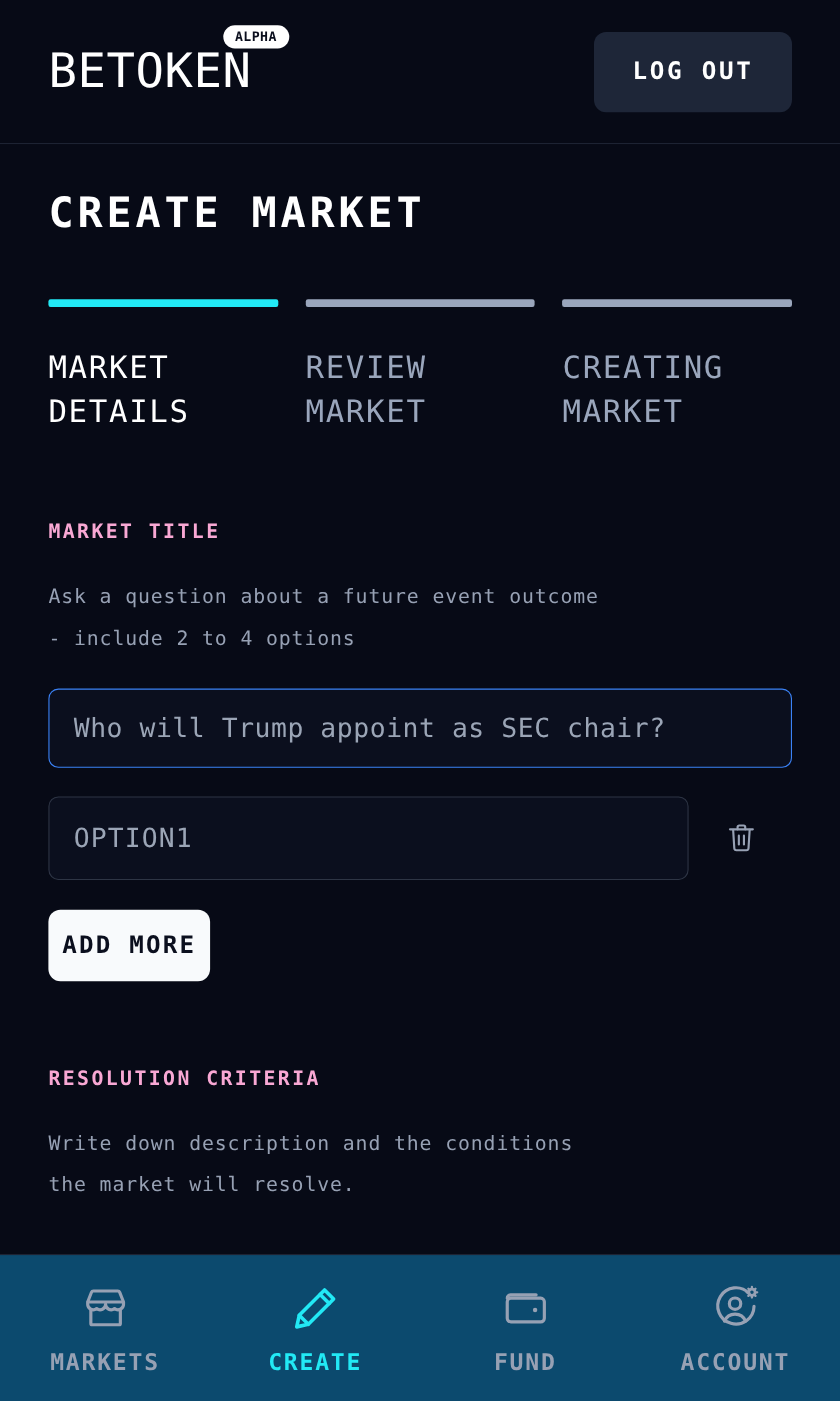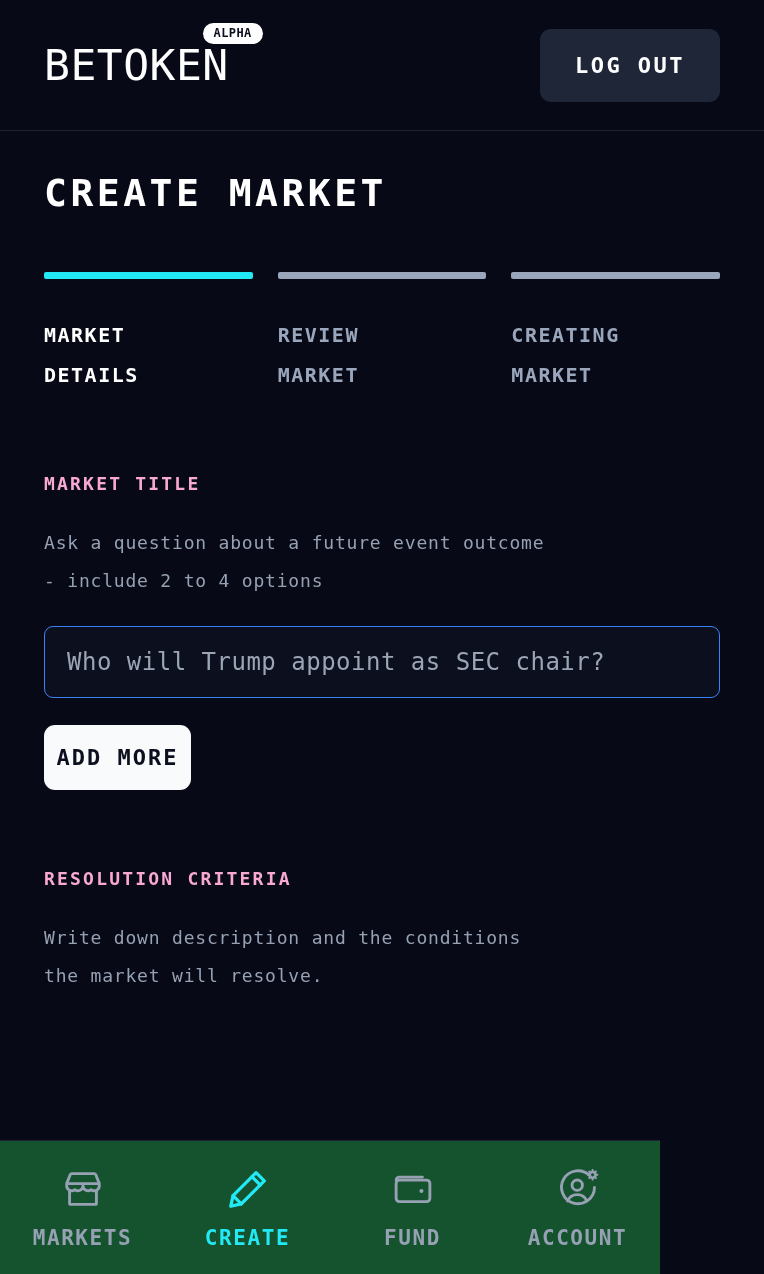--- a/index.html
+++ b/index.html
@@ -95,22 +95,22 @@
 
   .step-bar {
     height: 7px;
     border-radius: 2px;
     background: #9AA6BC;
   }
   .step.active .step-bar { background: #22E9F5; }
 
   .step-label {
     margin-top: 36px;
-    font-size: 20px;
-    font-weight: 700;
+    font-size: 28px;
+    font-weight: 400;
     letter-spacing: 1.5px;
     line-height: 40px;
     color: #9AA6BC;
     white-space: pre-line;
   }
   .step.active .step-label { color: #FFFFFF; }
 
   
   .section { margin-top: 78px; }
 
@@ -187,23 +187,23 @@
     font-weight: 700;
     letter-spacing: 2px;
     cursor: pointer;
   }
 
   
   .bottom-nav {
     position: absolute;
     left: 0;
     bottom: 0;
-    width: 660px;
+    width: 764px;
     height: 134px;
-    background: #14532d;
+    background: #0c4a6e;
     border-top: 1px solid #1D2333;
     display: flex;
     align-items: center;
   }
 
   .nav-item {
     flex: 1;
     display: flex;
     flex-direction: column;
     align-items: center;
@@ -254,20 +254,31 @@
     </div>
   </div>
 
   <div class="section">
     <div class="section-title">MARKET TITLE</div>
     <div class="section-help">Ask a question about a future event outcome
 - include 2 to 4 options</div>
 
     <input class="text-input" type="text" placeholder="Who will Trump appoint as SEC chair?" style="">
 
+    <div class="option-row">
+      <input class="option-input" type="text" placeholder="OPTION1" style="">
+      <button class="trash-btn">
+        <svg width="28" height="30" viewBox="0 0 24 26" fill="none">
+          <path d="M3 6h18" stroke="#97A1B4" stroke-width="1.7" stroke-linecap="round"></path>
+          <path d="M9 6V4.2c0-.7.5-1.2 1.2-1.2h3.6c.7 0 1.2.5 1.2 1.2V6" stroke="#97A1B4" stroke-width="1.7" stroke-linecap="round"></path>
+          <path d="M5.5 6.5l.9 14.4c.05.9.8 1.6 1.7 1.6h7.8c.9 0 1.65-.7 1.7-1.6l.9-14.4" stroke="#97A1B4" stroke-width="1.7" stroke-linecap="round" stroke-linejoin="round"></path>
+          <path d="M10 11v7M14 11v7" stroke="#97A1B4" stroke-width="1.7" stroke-linecap="round"></path>
+        </svg>
+      </button>
+    </div>
 
     <button class="add-more-btn">ADD MORE</button>
   </div>
 
   <div class="section">
     <div class="section-title">RESOLUTION CRITERIA</div>
     <div class="section-help">Write down description and the conditions
 the market will resolve.</div>
   </div>
 

